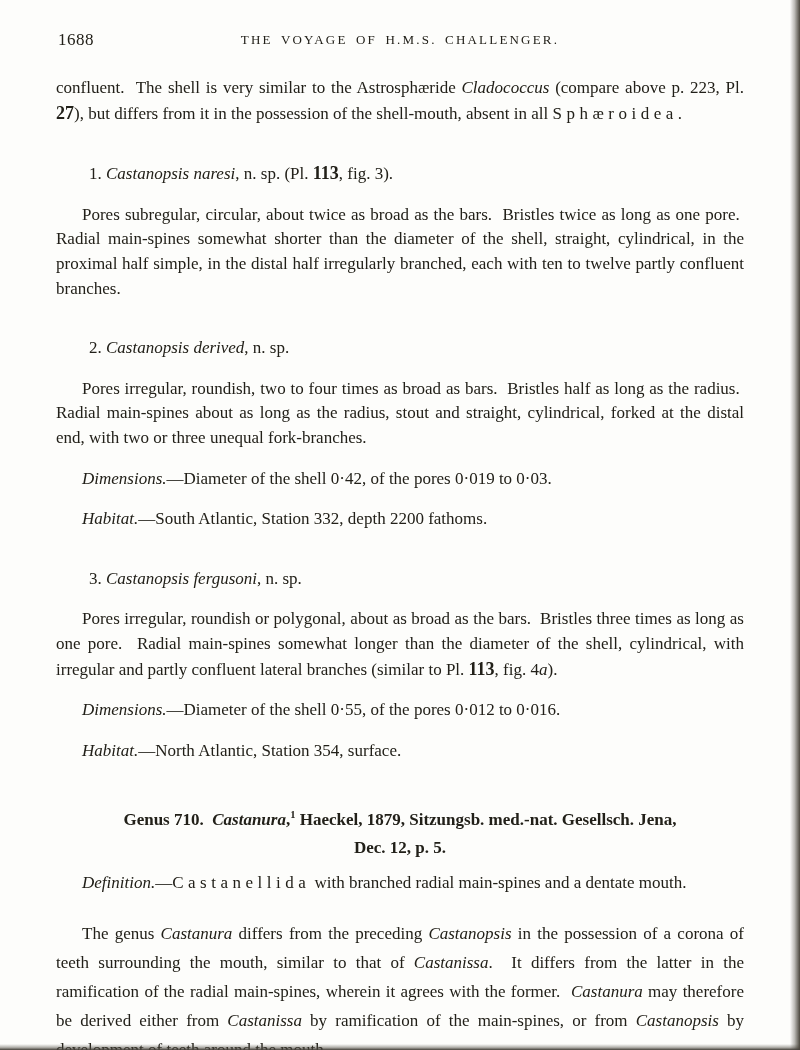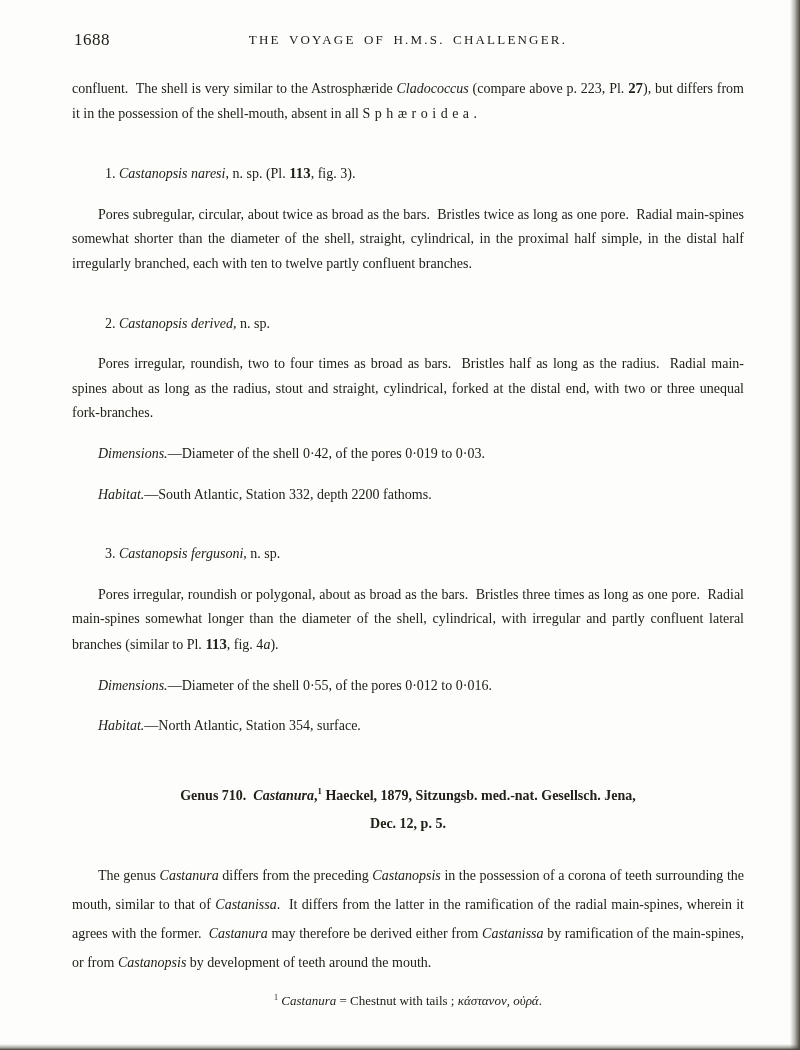--- a/index.html
+++ b/index.html
@@ -8,21 +8,21 @@
     font-family: "Liberation Serif", "DejaVu Serif", serif;
     background: #ffffff;
     color: #222019;
   }
   .page {
     position: relative;
     width: 800px;
     height: 1050px;
     background: #fdfdfb;
     overflow: hidden;
-    padding: 30px 56px 0 72px;
+    padding: 30px 56px 0 56px;
   }
   
   .scan-edge-right {
     position: absolute; top: 0; right: 0;
     width: 10px; height: 100%;
     background: linear-gradient(to right, rgba(70,66,56,0) 0%, rgba(70,66,56,0.35) 45%, #4a463c 100%);
     pointer-events: none;
   }
   .scan-edge-bottom {
     position: absolute; left: 0; bottom: 0;
@@ -42,21 +42,21 @@
   }
   .running-title {
     display: block;
     text-align: center;
     font-size: 13px;
     letter-spacing: 2.2px;
     padding-top: 2px;
     word-spacing: 3px;
   }
   .page-content { display: block; }
-  .block { font-size: 14px; line-height: 24.6px; }
+  .block { font-size: 17px; line-height: 24.6px; }
   .para-flush { text-align: justify; text-indent: 0; }
   .para { text-align: justify; text-indent: 26px; margin-top: 16px; }
   .species-heading {
     margin: 35px 0 11px 33px;
     text-indent: 0;
   }
   .genus-heading {
     margin-top: 43px;
     text-align: center;
     line-height: 28px;
@@ -98,16 +98,17 @@
       <div class="block para"><span>Pores subregular, circular, about twice as broad as the bars.&nbsp; Bristles twice as long as one pore.&nbsp; Radial main-spines somewhat shorter than the diameter of the shell, straight, cylindrical, in the proximal half simple, in the distal half irregularly branched, each with ten to twelve partly confluent branches.</span></div>
       <div class="block species-heading"><span>2. </span><span class="it">Castanopsis derived</span><span>, n. sp.</span></div>
       <div class="block para"><span>Pores irregular, roundish, two to four times as broad as bars.&nbsp; Bristles half as long as the radius.&nbsp; Radial main-spines about as long as the radius, stout and straight, cylindrical, forked at the distal end, with two or three unequal fork-branches.</span></div>
       <div class="block para"><span class="it">Dimensions.</span><span>—Diameter of the shell 0·42, of the pores 0·019 to 0·03.</span></div>
       <div class="block para"><span class="it">Habitat.</span><span>—South Atlantic, Station 332, depth 2200 fathoms.</span></div>
       <div class="block species-heading"><span>3. </span><span class="it">Castanopsis fergusoni</span><span>, n. sp.</span></div>
       <div class="block para"><span>Pores irregular, roundish or polygonal, about as broad as the bars.&nbsp; Bristles three times as long as one pore.&nbsp; Radial main-spines somewhat longer than the diameter of the shell, cylindrical, with irregular and partly confluent lateral branches (similar to Pl. </span><span class="bd">113</span><span>, fig. 4</span><span class="it">a</span><span>).</span></div>
       <div class="block para"><span class="it">Dimensions.</span><span>—Diameter of the shell 0·55, of the pores 0·012 to 0·016.</span></div>
       <div class="block para"><span class="it">Habitat.</span><span>—North Atlantic, Station 354, surface.</span></div>
       <div class="block genus-heading"><span>Genus 710.&nbsp; </span><span class="it">Castanura</span><span>,</span><sup>1</sup><span> Haeckel, 1879, Sitzungsb. med.-nat. Gesellsch. Jena,</span><br><span>Dec. 12, p. 5.</span></div>
+      <div class="block para definition"><span class="it">Definition.</span><span>—</span><span class="ls">Castanellida</span><span> with branched radial main-spines and a dentate mouth.</span></div>
       <div class="block discussion"><span>The genus </span><span class="it">Castanura</span><span> differs from the preceding </span><span class="it">Castanopsis</span><span> in the possession of a corona of teeth surrounding the mouth, similar to that of </span><span class="it">Castanissa</span><span>.&nbsp; It differs from the latter in the ramification of the radial main-spines, wherein it agrees with the former.&nbsp; </span><span class="it">Castanura</span><span> may therefore be derived either from </span><span class="it">Castanissa</span><span> by ramification of the main-spines, or from </span><span class="it">Castanopsis</span><span> by development of teeth around the mouth.</span></div>
       <div class="block footnote"><sup>1</sup><span> </span><span class="it">Castanura</span><span> = Chestnut with tails ; </span><span class="it">κάστανον, οὐρά</span><span>.</span></div>
     </main>
 </div>
 
 </body></html>

